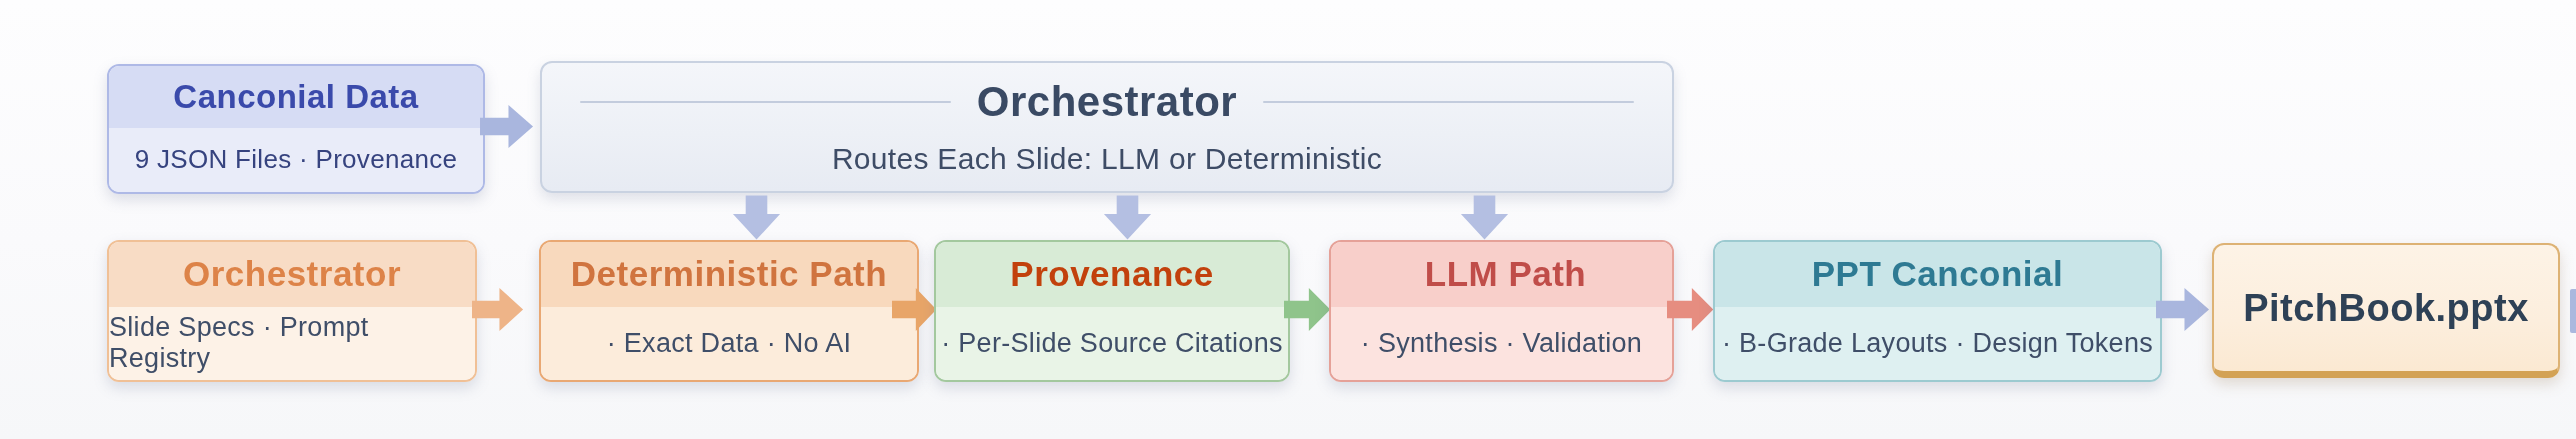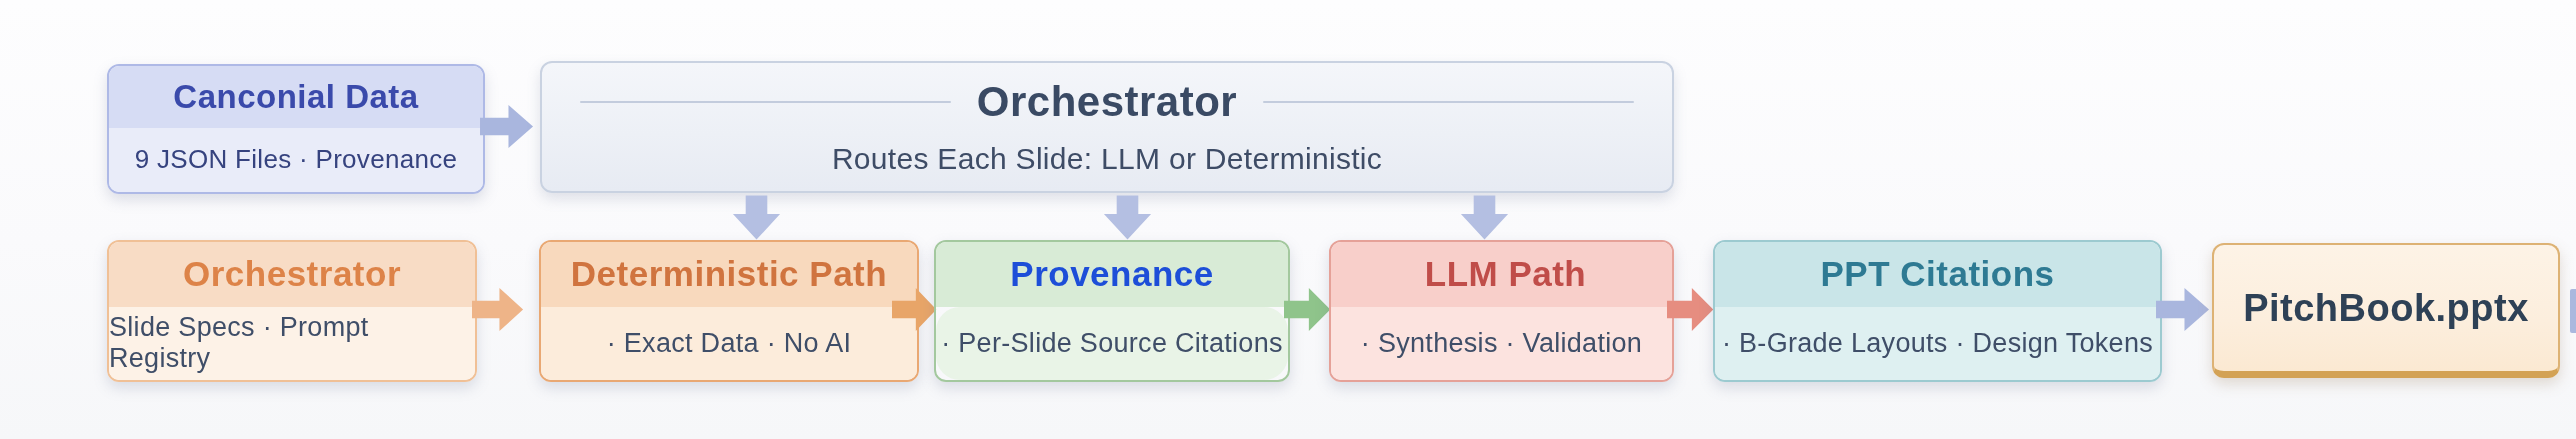--- a/index.html
+++ b/index.html
@@ -31,22 +31,22 @@
   .t-orange .node-body   { background:#fdf2e7; }
   .t-orange .node-title  { color:#dd8348; }
 
   .t-orange2       { border-color:#e9a873;margin-left:16px; }
   .t-orange2 .node-header { background:#f8d9bd; }
   .t-orange2 .node-body   { background:#fcecdb; }
   .t-orange2 .node-title  { color:#d0743f; }
 
   .t-green         { border-color:#a3c89e; }
   .t-green .node-header { background:#d8ebd6; }
-  .t-green .node-body   { background:#e9f4e7;border-radius:24px; }
-  .t-green .node-title  { color:#1d4ed8; }
+  .t-green .node-body   { background:#e9f4e7; }
+  .t-green .node-title  { color:#c2410c; }
 
   .t-red           { border-color:#e5a198; }
   .t-red .node-header { background:#f8cfca;padding-left:8px; }
   .t-red .node-body   { background:#fce3df; }
   .t-red .node-title  { color:#c04d49; }
 
   .t-teal          { border-color:#9ccad0; }
   .t-teal .node-header { background:#c9e5e8; }
   .t-teal .node-body   { background:#def0f1; }
   .t-teal .node-title  { color:#2e7a93; }
@@ -171,21 +171,21 @@
       <span class="node-subtitle">· Synthesis · Validation</span>
     </div>
   </div>
 
   <svg class="arr" style="left:1667px; top:283px;" width="48" height="53" viewBox="0 0 56 54" preserveAspectRatio="none">
     <polygon class="f-red" points="0,18 29,18 29,5 54,27 29,49 29,36 0,36"></polygon>
   </svg>
 
   <div class="node t-teal" style="left:1713px; top:240px; width:445px; height:138px;">
     <div class="node-header">
-      <span class="node-title">PPT Citations</span>
+      <span class="node-title">PPT Canconial</span>
     </div>
     <div class="node-body">
       <span class="node-subtitle">· B-Grade Layouts · Design Tokens</span>
     </div>
   </div>
 
   <svg class="arr" style="left:2156px; top:283px;" width="55" height="53" viewBox="0 0 56 54">
     <polygon class="f-blue" points="0,18 29,18 29,5 54,27 29,49 29,36 0,36"></polygon>
   </svg>
 

